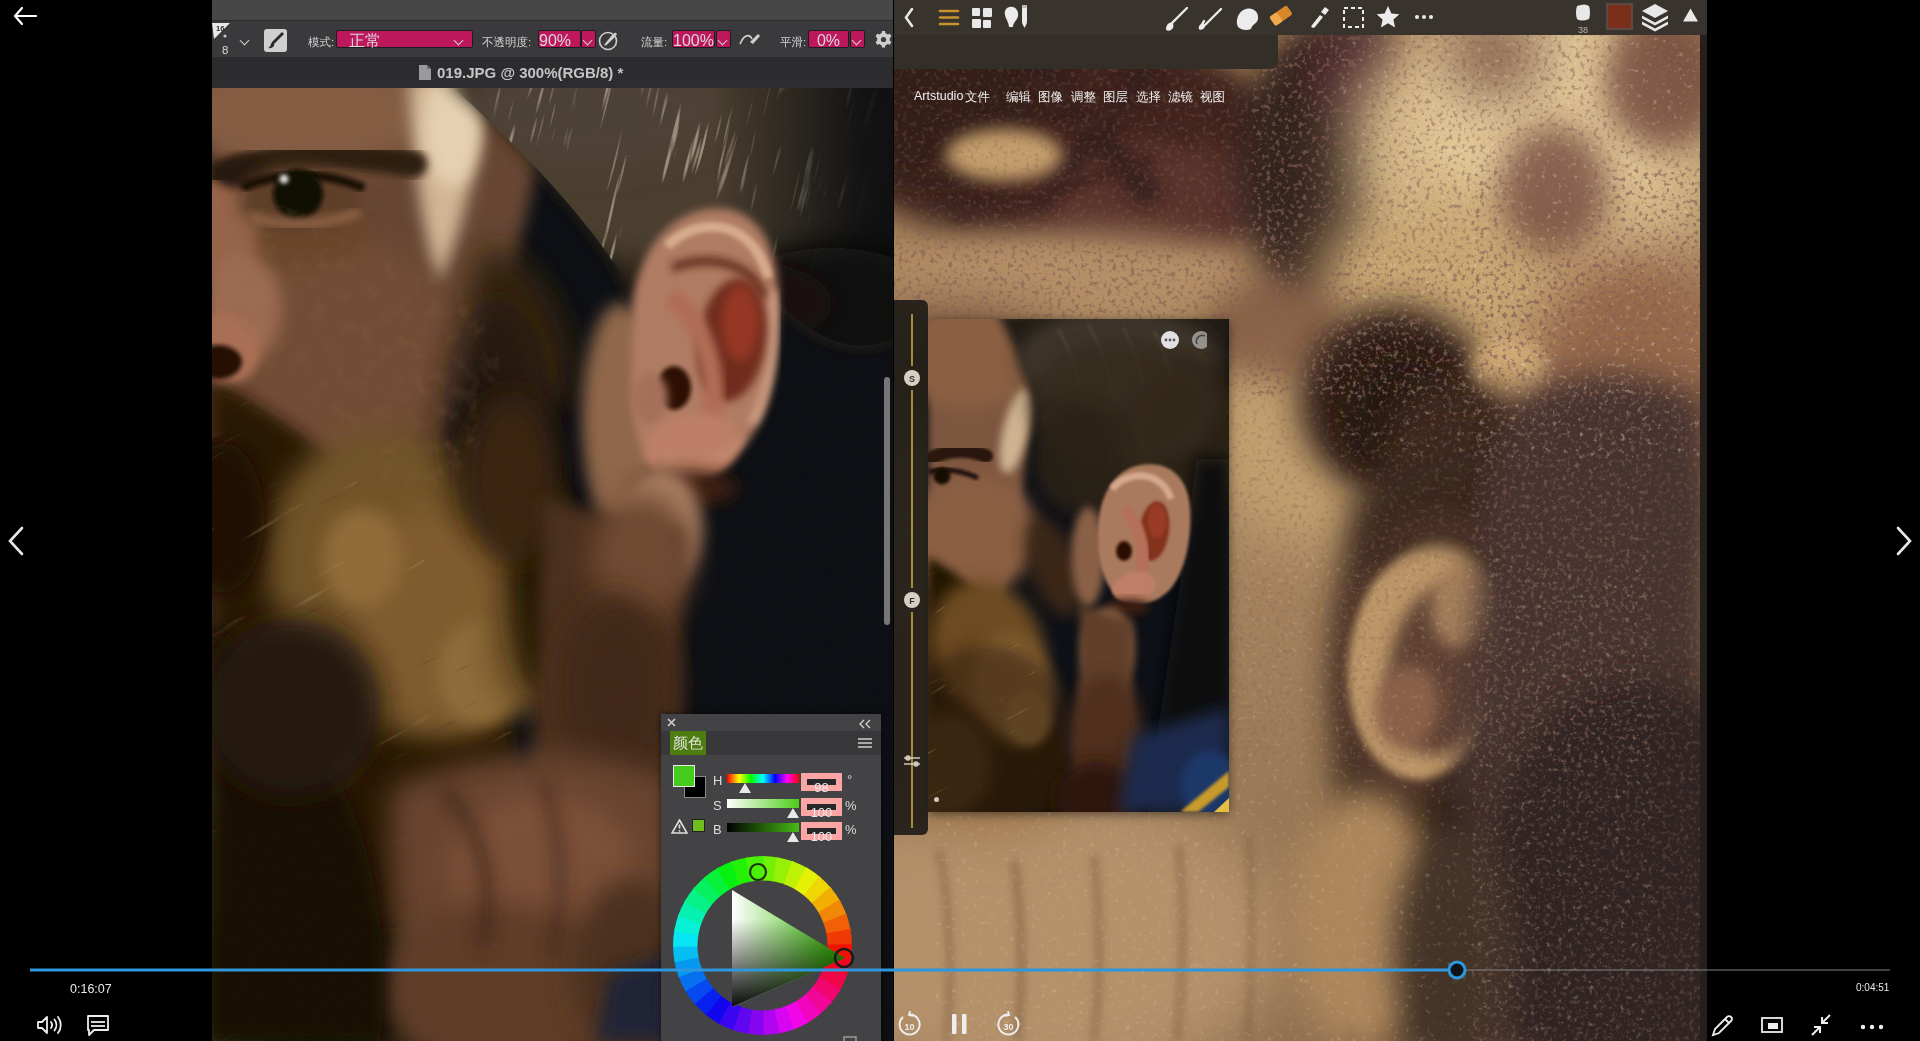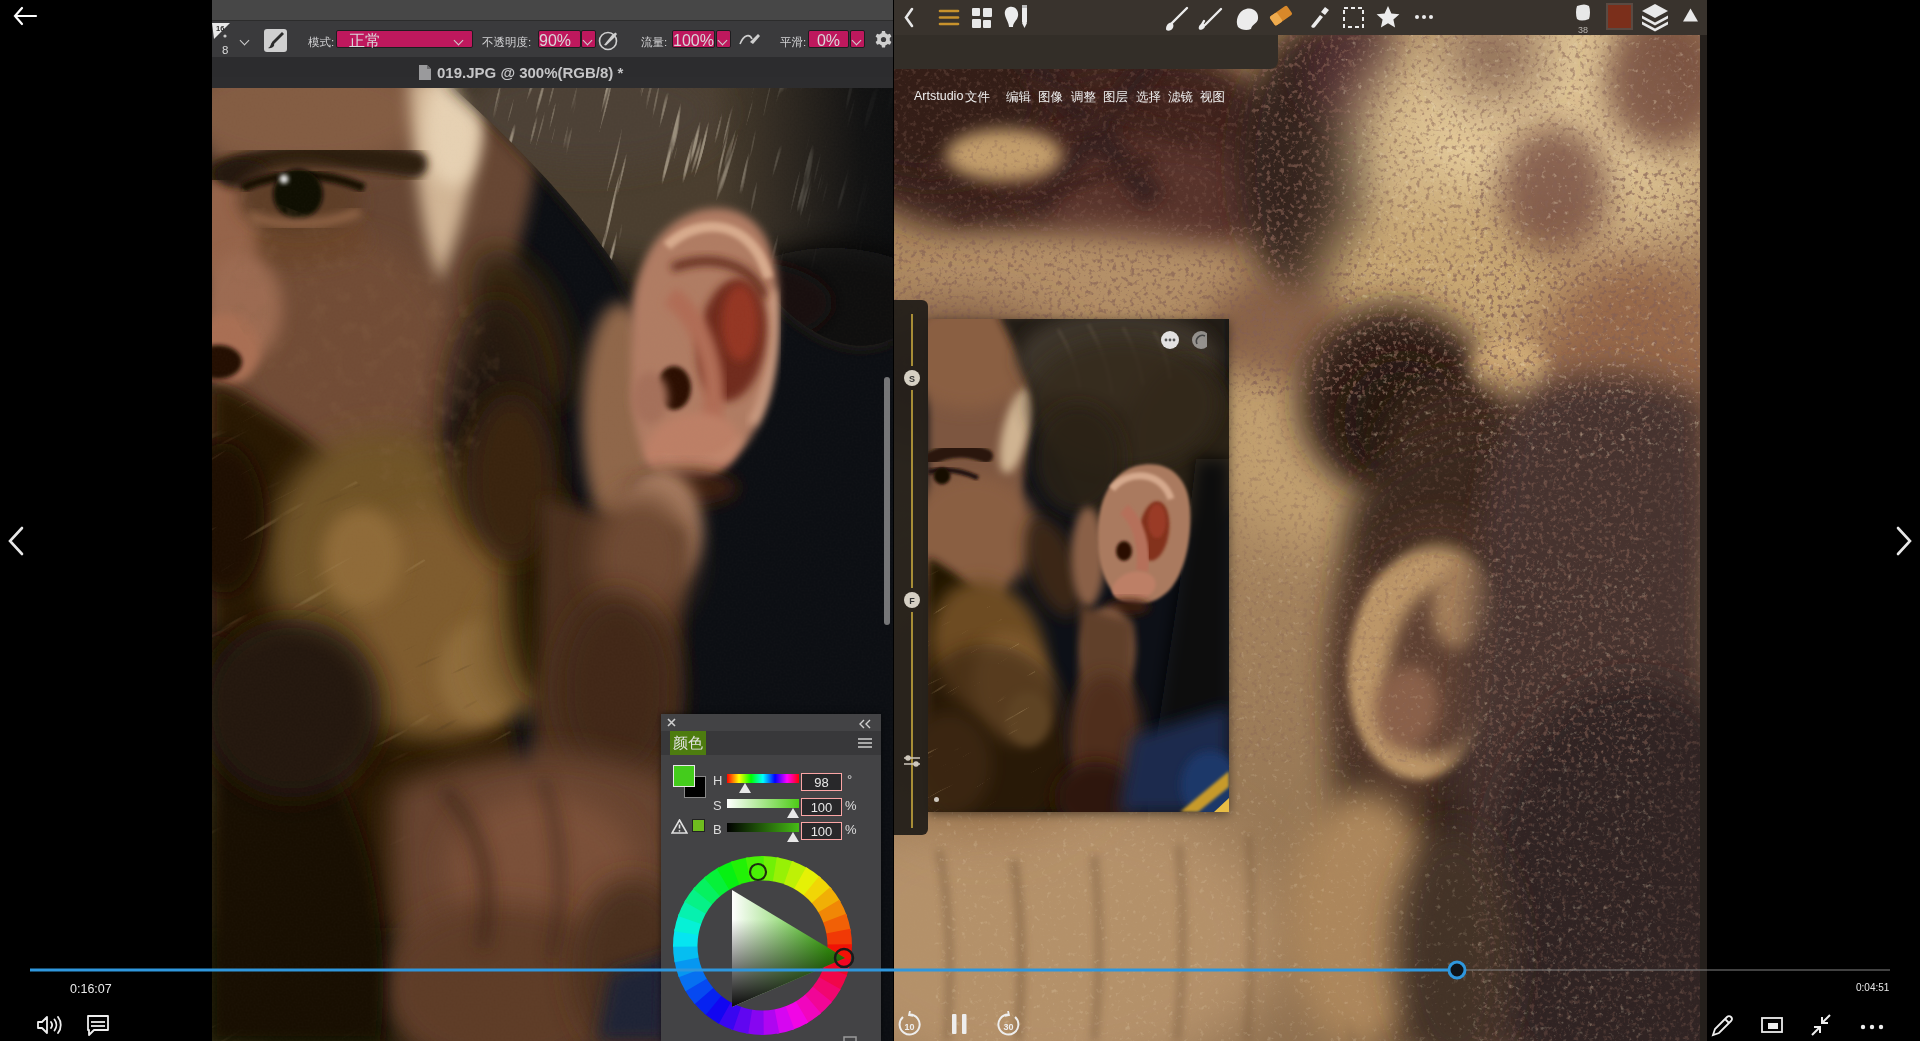--- a/index.html
+++ b/index.html
@@ -21,21 +21,21 @@
   .chev:after{ content:""; position:absolute; left:0; top:0; width:6px;height:6px;
      border-right:1.6px solid #cfcfcf; border-bottom:1.6px solid #cfcfcf; transform:rotate(45deg);}
 
   
   #cpanel { left:661px; top:714px; width:220px; height:327px; background:#434345;
      box-shadow:0 0 6px rgba(0,0,0,.6); }
   #cpanel .hdr { position:absolute; left:0; top:0; width:220px; height:17px; background:#434345;}
   #cpanel .tabs { position:absolute; left:0; top:17px; width:220px; height:24px; background:#38383a;}
   #cpanel .tab { position:absolute; left:9px; top:0; width:36px; height:24px; background:#4d7c0f;
      color:#e2e2e2; font-size:15px; text-align:center; line-height:24px;}
-  .numbox { position:absolute; width:41px; height:18px; background:#28282a; border:1px solid #fca5a5;
+  .numbox { position:absolute; width:41px; height:18px; background:#28282a; border:6px solid #fca5a5;
      color:#e8e8e8; font-size:13px; text-align:center; line-height:17px; }
   .tri { position:absolute; width:0; height:0; border-left:6px solid transparent;
      border-right:6px solid transparent; border-bottom:10px solid #e8e8e8; }
   .cl { position:absolute; color:#dcdcdc; font-size:13px; }
 
   
   #as { left:894px; top:0; width:813px; height:1041px; }
   #as-toolbar { left:0; top:0; width:813px; height:35px; background:#39332d; }
   #as-menu { left:0; top:35px; width:384px; height:34px; background:#332e28;
      border-radius:0 0 8px 0; color:#efefef; font-size:12.5px; }

